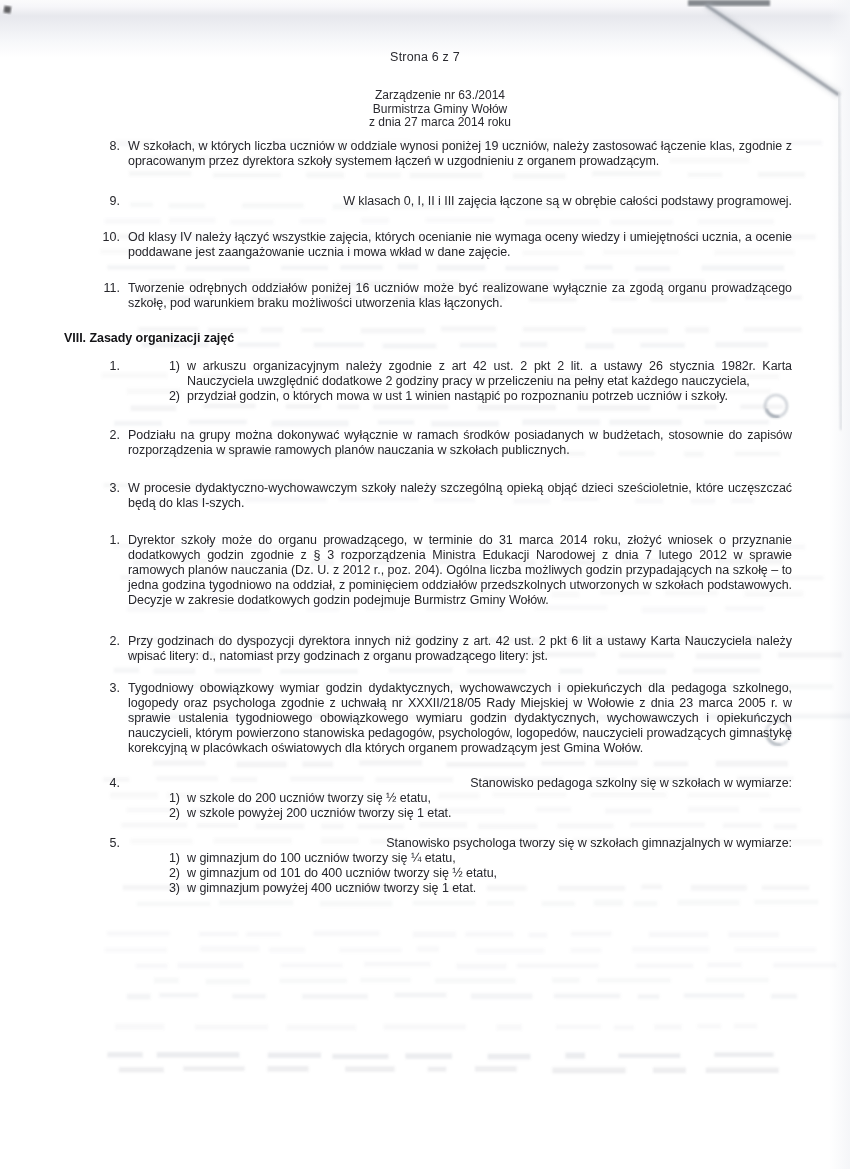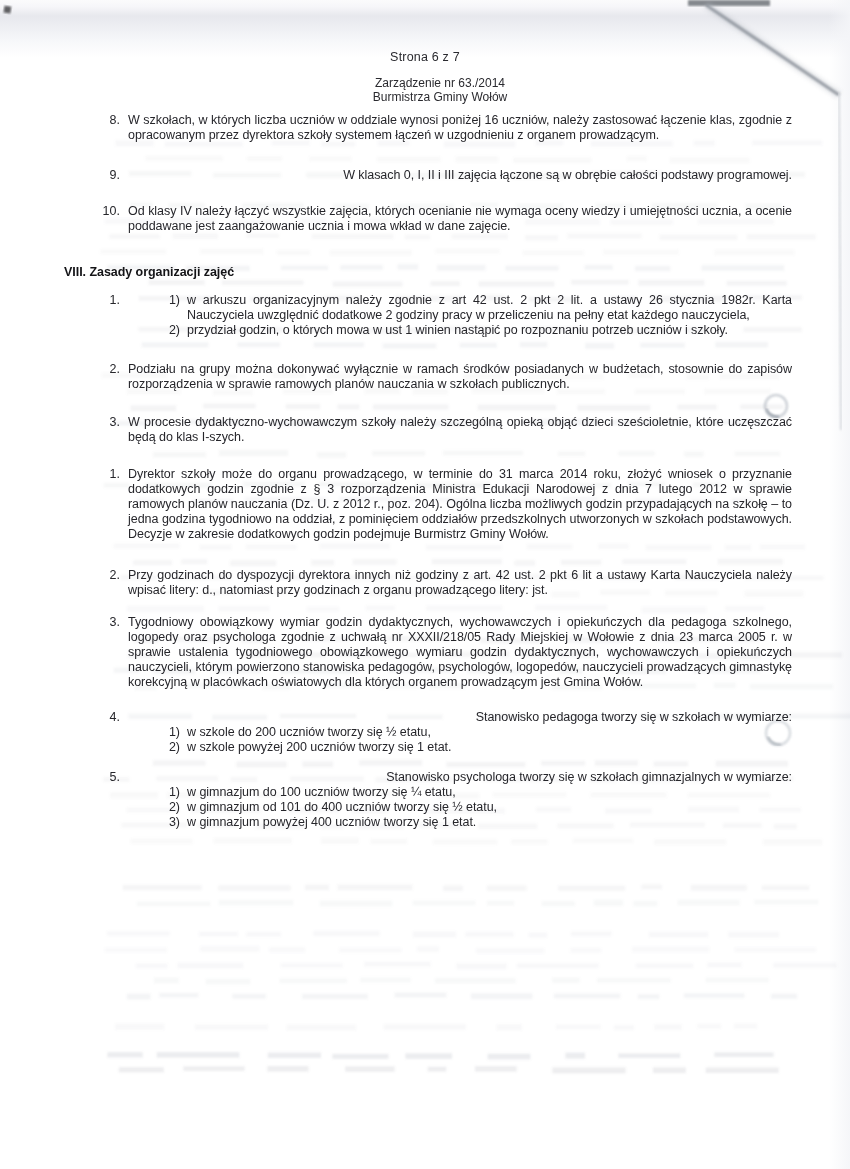--- a/index.html
+++ b/index.html
@@ -11,21 +11,21 @@
     background:
       linear-gradient(90deg, rgba(255,255,255,0) 97.5%, rgba(244,245,248,.9) 100%),
       linear-gradient(180deg,#fbfbfc 0px,#f6f6f9 7px,#e7e8ed 16px,#edeef2 26px,#f7f8fa 42px,#ffffff 58px);
     font-family:"Liberation Sans","DejaVu Sans",sans-serif;
     color:#26262b;
     -webkit-font-smoothing:antialiased;
   }
   .artifacts{position:absolute;inset:0;pointer-events:none;}
   .content{position:absolute;top:50px;left:0;width:850px;}
   .center{text-align:center;margin:0;}
-  .pageno{font-size:12.5px;letter-spacing:.2px;margin-bottom:13px;color:#2a2a2f;}
+  .pageno{font-size:12.5px;letter-spacing:.2px;margin-bottom:25px;color:#2a2a2f;}
   .titleline{font-size:12px;line-height:13.5px;color:#2a2a2f;margin-left:30px;}
   .listwrap{margin-top:9px;}
   .item{display:flex;margin:0 58px 21px 96px;}
   .item .num{flex:0 0 24px;text-align:right;font-size:12.5px;line-height:15px;margin-right:8px;}
   .bodywrap{flex:1;min-width:0;}
   p.body{margin:0;font-size:12.5px;line-height:15px;text-align:justify;letter-spacing:-0.05px;}
   p.body.nojust{text-align:right;}
   .subitem{display:flex;margin-left:30px;}
   .subitem .num{flex:0 0 22px;text-align:right;font-size:12.5px;line-height:15px;margin-right:7px;}
   .subitem p.body{text-align:justify;}
@@ -486,38 +486,45 @@
         <rect x="653.0" y="1067.4" width="32.8" height="5.7" fill="#8a8f99" opacity="0.150"></rect>
         <rect x="705.7" y="1067.5" width="73.0" height="5.5" fill="#8a8f99" opacity="0.150"></rect>
       </g>
   </svg>
 
   <div class="content">
 
     <p class="center pageno">Strona 6 z 7</p>
     <p class="center titleline">Zarządzenie nr 63./2014</p>
     <p class="center titleline">Burmistrza Gminy Wołów</p>
+    <p class="center titleline">z dnia 27 marca 2014 roku</p>
 
     <div class="listwrap">
       <div class="item" style="margin-bottom:25px">
         <span class="num">8.</span>
         <div class="bodywrap">
-            <p class="body">W szkołach, w których liczba uczniów w oddziale wynosi poniżej 16 uczniów, należy zastosować łączenie klas, zgodnie z opracowanym przez dyrektora szkoły systemem łączeń w uzgodnieniu z organem prowadzącym.</p>
+            <p class="body">W szkołach, w których liczba uczniów w oddziale wynosi poniżej 19 uczniów, należy zastosować łączenie klas, zgodnie z opracowanym przez dyrektora szkoły systemem łączeń w uzgodnieniu z organem prowadzącym.</p>
           </div>
       </div>
       <div class="item" style="margin-bottom:21px">
         <span class="num">9.</span>
         <div class="bodywrap">
             <p class="body nojust">W klasach 0, I, II i III zajęcia łączone są w obrębie całości podstawy programowej.</p>
           </div>
       </div>
-      <div class="item" style="margin-bottom:31px">
+      <div class="item" style="margin-bottom:21px">
         <span class="num">10.</span>
         <div class="bodywrap">
             <p class="body">Od klasy IV należy łączyć wszystkie zajęcia, których ocenianie nie wymaga oceny wiedzy i umiejętności ucznia, a ocenie poddawane jest zaangażowanie ucznia i mowa wkład w dane zajęcie.</p>
+          </div>
+      </div>
+      <div class="item" style="margin-bottom:20px">
+        <span class="num">11.</span>
+        <div class="bodywrap">
+            <p class="body">Tworzenie odrębnych oddziałów poniżej 16 uczniów może być realizowane wyłącznie za zgodą organu prowadzącego szkołę, pod warunkiem braku możliwości utworzenia klas łączonych.</p>
           </div>
       </div>
     </div>
 
     <h2 class="section-heading">VIII. Zasady organizacji zajęć</h2>
 
     <div>
       <div class="item" style="margin-bottom:24px">
         <span class="num">1.</span>
         <div class="bodywrap">
@@ -565,21 +572,21 @@
       </div>
       <div class="item" style="margin-bottom:20px">
         <span class="num">3.</span>
         <div class="bodywrap">
             <p class="body">Tygodniowy obowiązkowy wymiar godzin dydaktycznych, wychowawczych i opiekuńczych dla pedagoga szkolnego, logopedy oraz psychologa zgodnie z uchwałą nr XXXII/218/05 Rady Miejskiej w Wołowie z dnia 23 marca 2005 r. w sprawie ustalenia tygodniowego obowiązkowego wymiaru godzin dydaktycznych, wychowawczych i opiekuńczych nauczycieli, którym powierzono stanowiska pedagogów, psychologów, logopedów, nauczycieli prowadzących gimnastykę korekcyjną w placówkach oświatowych dla których organem prowadzącym jest Gmina Wołów.</p>
           </div>
       </div>
       <div class="item" style="margin-bottom:15px">
         <span class="num">4.</span>
         <div class="bodywrap">
-          <p class="body nojust">Stanowisko pedagoga tworzy się w szkołach w wymiarze:</p>
+          <p class="body nojust">Stanowisko pedagoga szkolny się w szkołach w wymiarze:</p>
           <div class="subitem">
             <span class="num">1)</span>
             <div class="bodywrap">
                 <p class="body nojust">w szkole do 200 uczniów tworzy się ½ etatu,</p>
               </div>
           </div>
           <div class="subitem">
             <span class="num">2)</span>
             <div class="bodywrap">
                 <p class="body nojust">w szkole powyżej 200 uczniów tworzy się 1 etat.</p>

